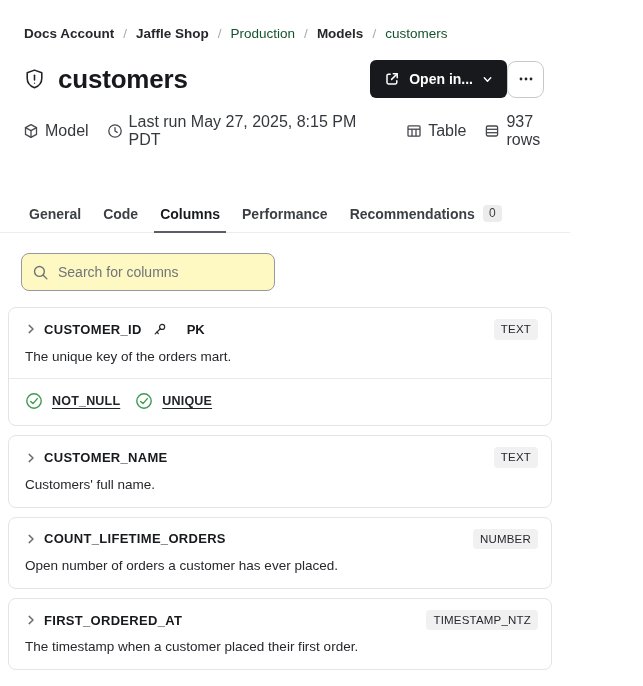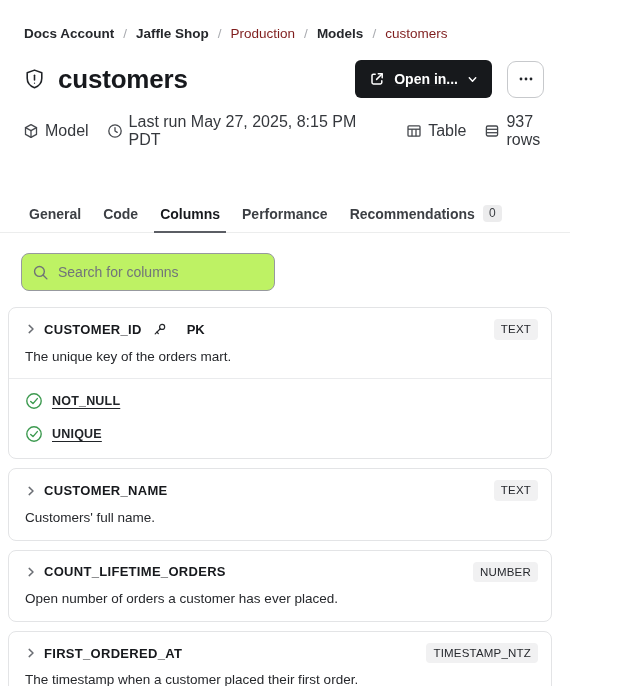--- a/index.html
+++ b/index.html
@@ -17,35 +17,35 @@
     color:#1c1e22;overflow:hidden;
   }
   .page{width:570px;height:686px;}
 
   
   .breadcrumb{
     padding:26px 24px 0 24px;
     display:flex;align-items:center;gap:9px;
     font-size:13.5px;white-space:nowrap;
   }
-  .crumb{color:#7f1d1d;cursor:default;}
+  .crumb{color:#14532d;cursor:default;}
   .crumb.em{color:#26282c;font-weight:700;}
   .crumb-sep{color:#a9abb0;font-weight:400;}
 
   
   .title-row{
     display:flex;align-items:center;
     margin-top:19px;padding:0 26px 0 22px;gap:11px;
   }
   .shield-wrap{display:flex;align-items:center;color:#202327;}
   .page-title{
     font-size:26px;font-weight:600;color:#17191d;
     letter-spacing:-0.2px;margin:0;
   }
-  .title-actions{margin-left:auto;display:flex;align-items:center;gap:15px;text-decoration:underline;}
+  .title-actions{margin-left:auto;display:flex;align-items:center;text-decoration:underline;}
   .open-in-btn{
     display:flex;align-items:center;gap:9px;
     background:var(--accent-dark-button);color:#ffffff;
     border:none;border-radius:6px;height:38px;padding:0 14px;
     font-family:inherit;font-size:14px;font-weight:600;cursor:pointer;
   }
   .more-btn{
     width:37px;height:37px;background:#ffffff;
     border:1px solid #c7c9cc;border-radius:9px;cursor:pointer;
     display:flex;align-items:center;justify-content:center;color:#202327;
@@ -74,21 +74,21 @@
   .tab.active{color:#17191d;border-bottom:2px solid var(--active-tab-underline);}
   .tab-badge{
     background:#ececed;color:#3a3d42;font-size:12px;font-weight:500;
     border-radius:4px;padding:2px 6px;line-height:1.1;
   }
 
   
   .search-box{
     margin:20px 0 0 21px;width:254px;height:38px;
     border:1px solid #97999e;border-radius:8px;
-    display:flex;align-items:center;padding:0 10px;gap:9px;background:#bef264;
+    display:flex;align-items:center;padding:0 10px;gap:9px;background:#fef9c3;
   }
   .search-box svg{color:#6f7277;flex:none;}
   .search-input{
     border:none;outline:none;flex:1;font-family:inherit;
     font-size:14px;color:#202327;background:transparent;padding:0;
   }
   .search-input::placeholder{color:#71747a;}
 
   
   .cards{margin-top:16px;}
@@ -105,21 +105,21 @@
   .type-badge{
     margin-left:auto;background:var(--type-badge-bg);color:#26282d;
     font-size:11.5px;font-weight:500;letter-spacing:.2px;
     padding:3px 7px;border-radius:4px;line-height:1.25;
   }
   .col-desc{margin-top:9px;font-size:13.5px;color:#26282c;line-height:1.25;}
 
   .tests{
     border-top:1px solid #eaebed;
     padding:13px 16px 15px 16px;
-    display:flex;flex-direction:column;gap:15px;
+    display:flex;flex-direction:row;gap:15px;
   }
   .test-row{display:flex;align-items:center;gap:9px;cursor:pointer;}
   .test-check{color:var(--test-pass-green);display:flex;flex:none;}
   .test-label{
     font-size:12.5px;font-weight:700;letter-spacing:.2px;
     color:#212428;text-decoration:underline;text-underline-offset:3px;
   }
 </style>
 </head>
 <body>

